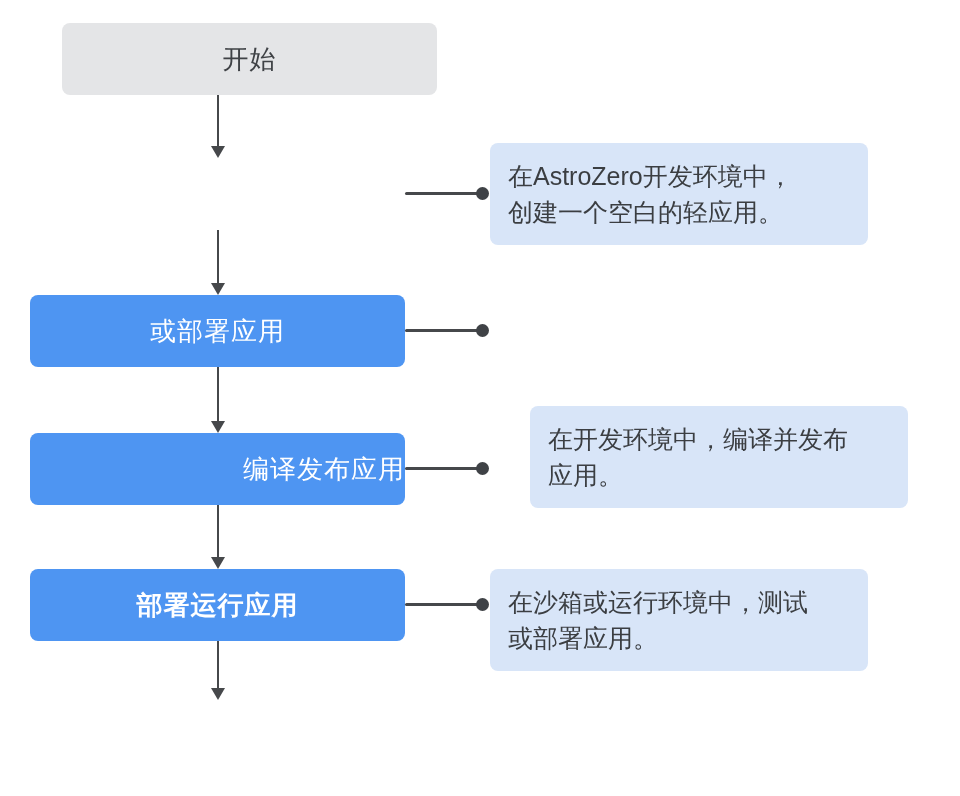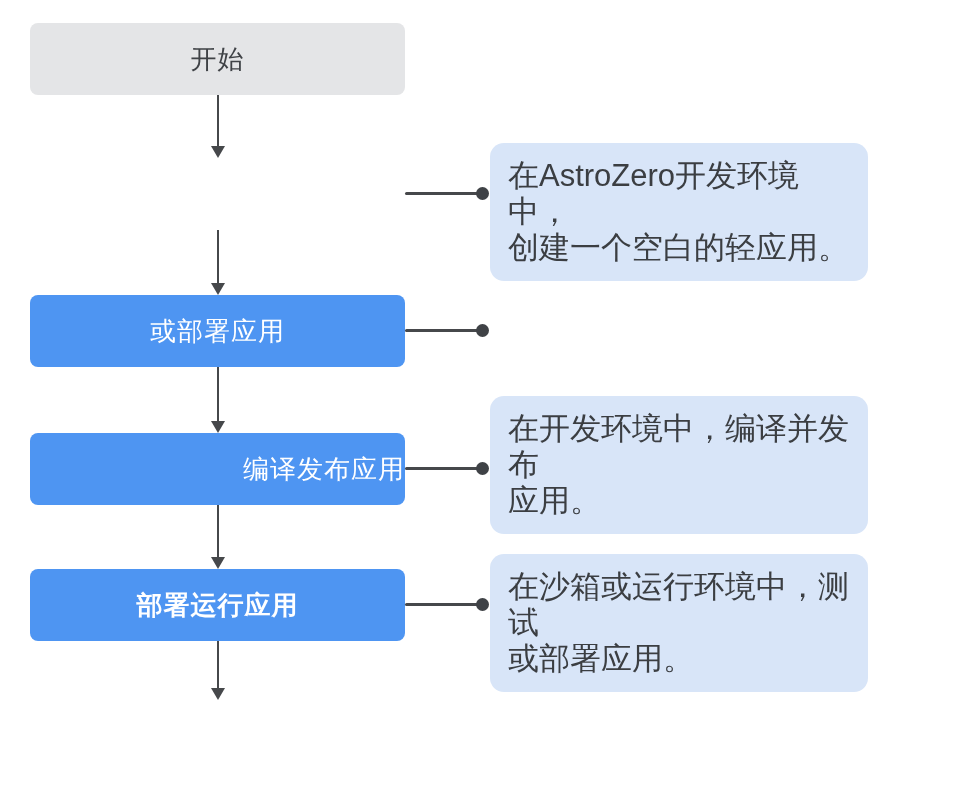--- a/index.html
+++ b/index.html
@@ -16,21 +16,21 @@
     left: 30px;
     width: 375px;
     height: 72px;
     display: flex;
     align-items: center;
     justify-content: center;
     border-radius: 8px;
     font-size: 26px;
     letter-spacing: 1px;
   }
-  .node-terminal { background: #E4E5E7; color: #3F4246; }
+  .node-terminal { background: #E4E5E7; color: #3F4246; margin-left: 32px; }
   .node-step    { background: #4E95F2; color: #FFFFFF; }
 
   .varrow { position: absolute; left: 211px; width: 13px; }
   .varrow .shaft {
     position: absolute; top: 0; bottom: 9px; left: 50%;
     width: 2px; margin-left: -1px; background: #46484B;
   }
   .varrow .head {
     position: absolute; bottom: 0; left: 50%;
     width: 0; height: 0; margin-left: -7px;
@@ -45,23 +45,23 @@
   }
   .dot {
     position: absolute; left: 476px; width: 13px; height: 13px;
     border-radius: 50%; background: #3F4246;
   }
 
   .note {
     position: absolute; left: 490px; width: 378px;
     box-sizing: border-box;
     background: #D8E5F8; color: #3B3E42;
-    border-radius: 14px;
+    border-radius: 8px;
     padding: 15px 18px;
-    font-size: 31px;
+    font-size: 25px;
     line-height: 36px;
   }
 </style>
 </head>
 <body>
 
 <div class="canvas">
 
   <div class="node node-terminal" style="top:23px;">
     <span>开始</span>
@@ -93,36 +93,36 @@
   <div class="varrow" style="top:367px;height:66px;">
     <i class="shaft"></i>
     <i class="head"></i>
   </div>
 
   <div class="node node-step" style="top:433px;justify-content:flex-end;">
     <span>编译发布应用</span>
   </div>
   <div class="hline" style="top:467px;"></div>
   <div class="dot" style="top:462px;"></div>
-  <div class="note" style="top:396px;">
+  <div class="note" style="top:406px;margin-left:40px;">
     <span>在开发环境中，编译并发布</span><br>
     <span>应用。</span>
   </div>
 
   <div class="varrow" style="top:505px;height:64px;">
     <i class="shaft"></i>
     <i class="head"></i>
   </div>
 
   <div class="node node-step" style="top:569px;font-weight:bold;">
     <span>部署运行应用</span>
   </div>
   <div class="hline" style="top:603px;"></div>
   <div class="dot" style="top:598px;"></div>
-  <div class="note" style="top:554px;">
+  <div class="note" style="top:569px;">
     <span>在沙箱或运行环境中，测试</span><br>
     <span>或部署应用。</span>
   </div>
 
   <div class="varrow" style="top:641px;height:59px;">
     <i class="shaft"></i>
     <i class="head"></i>
   </div>
 
 

